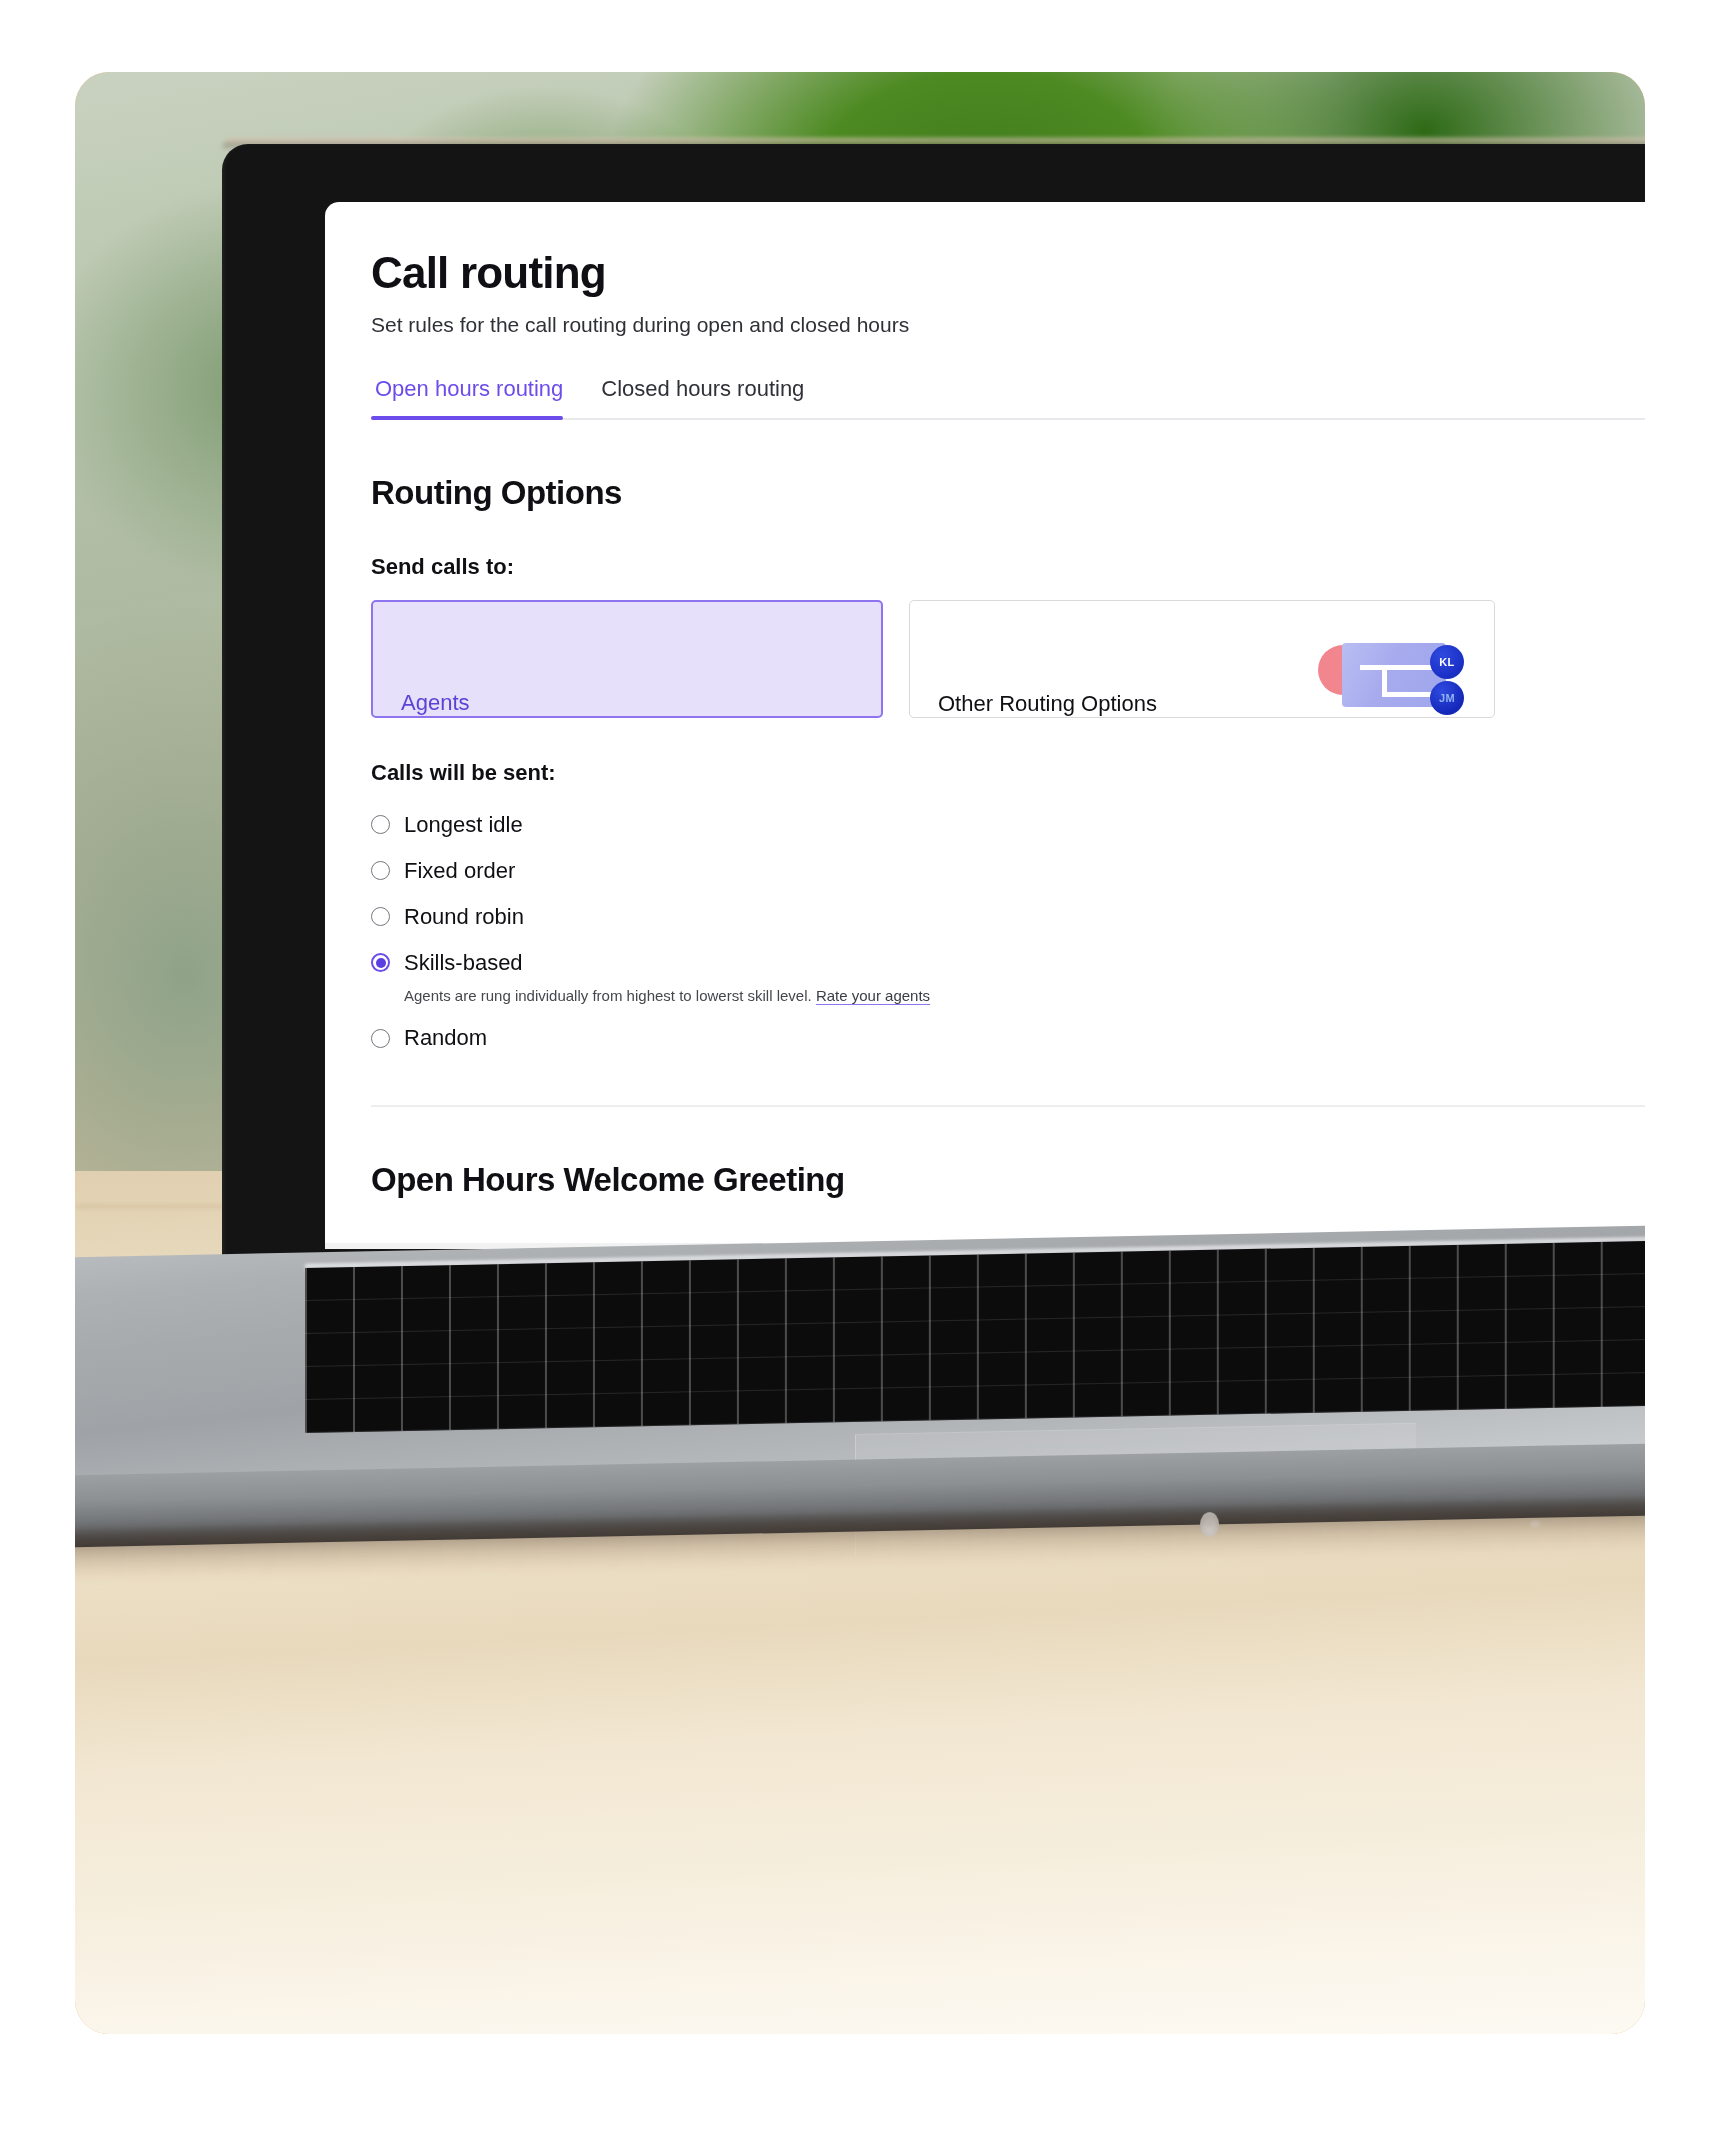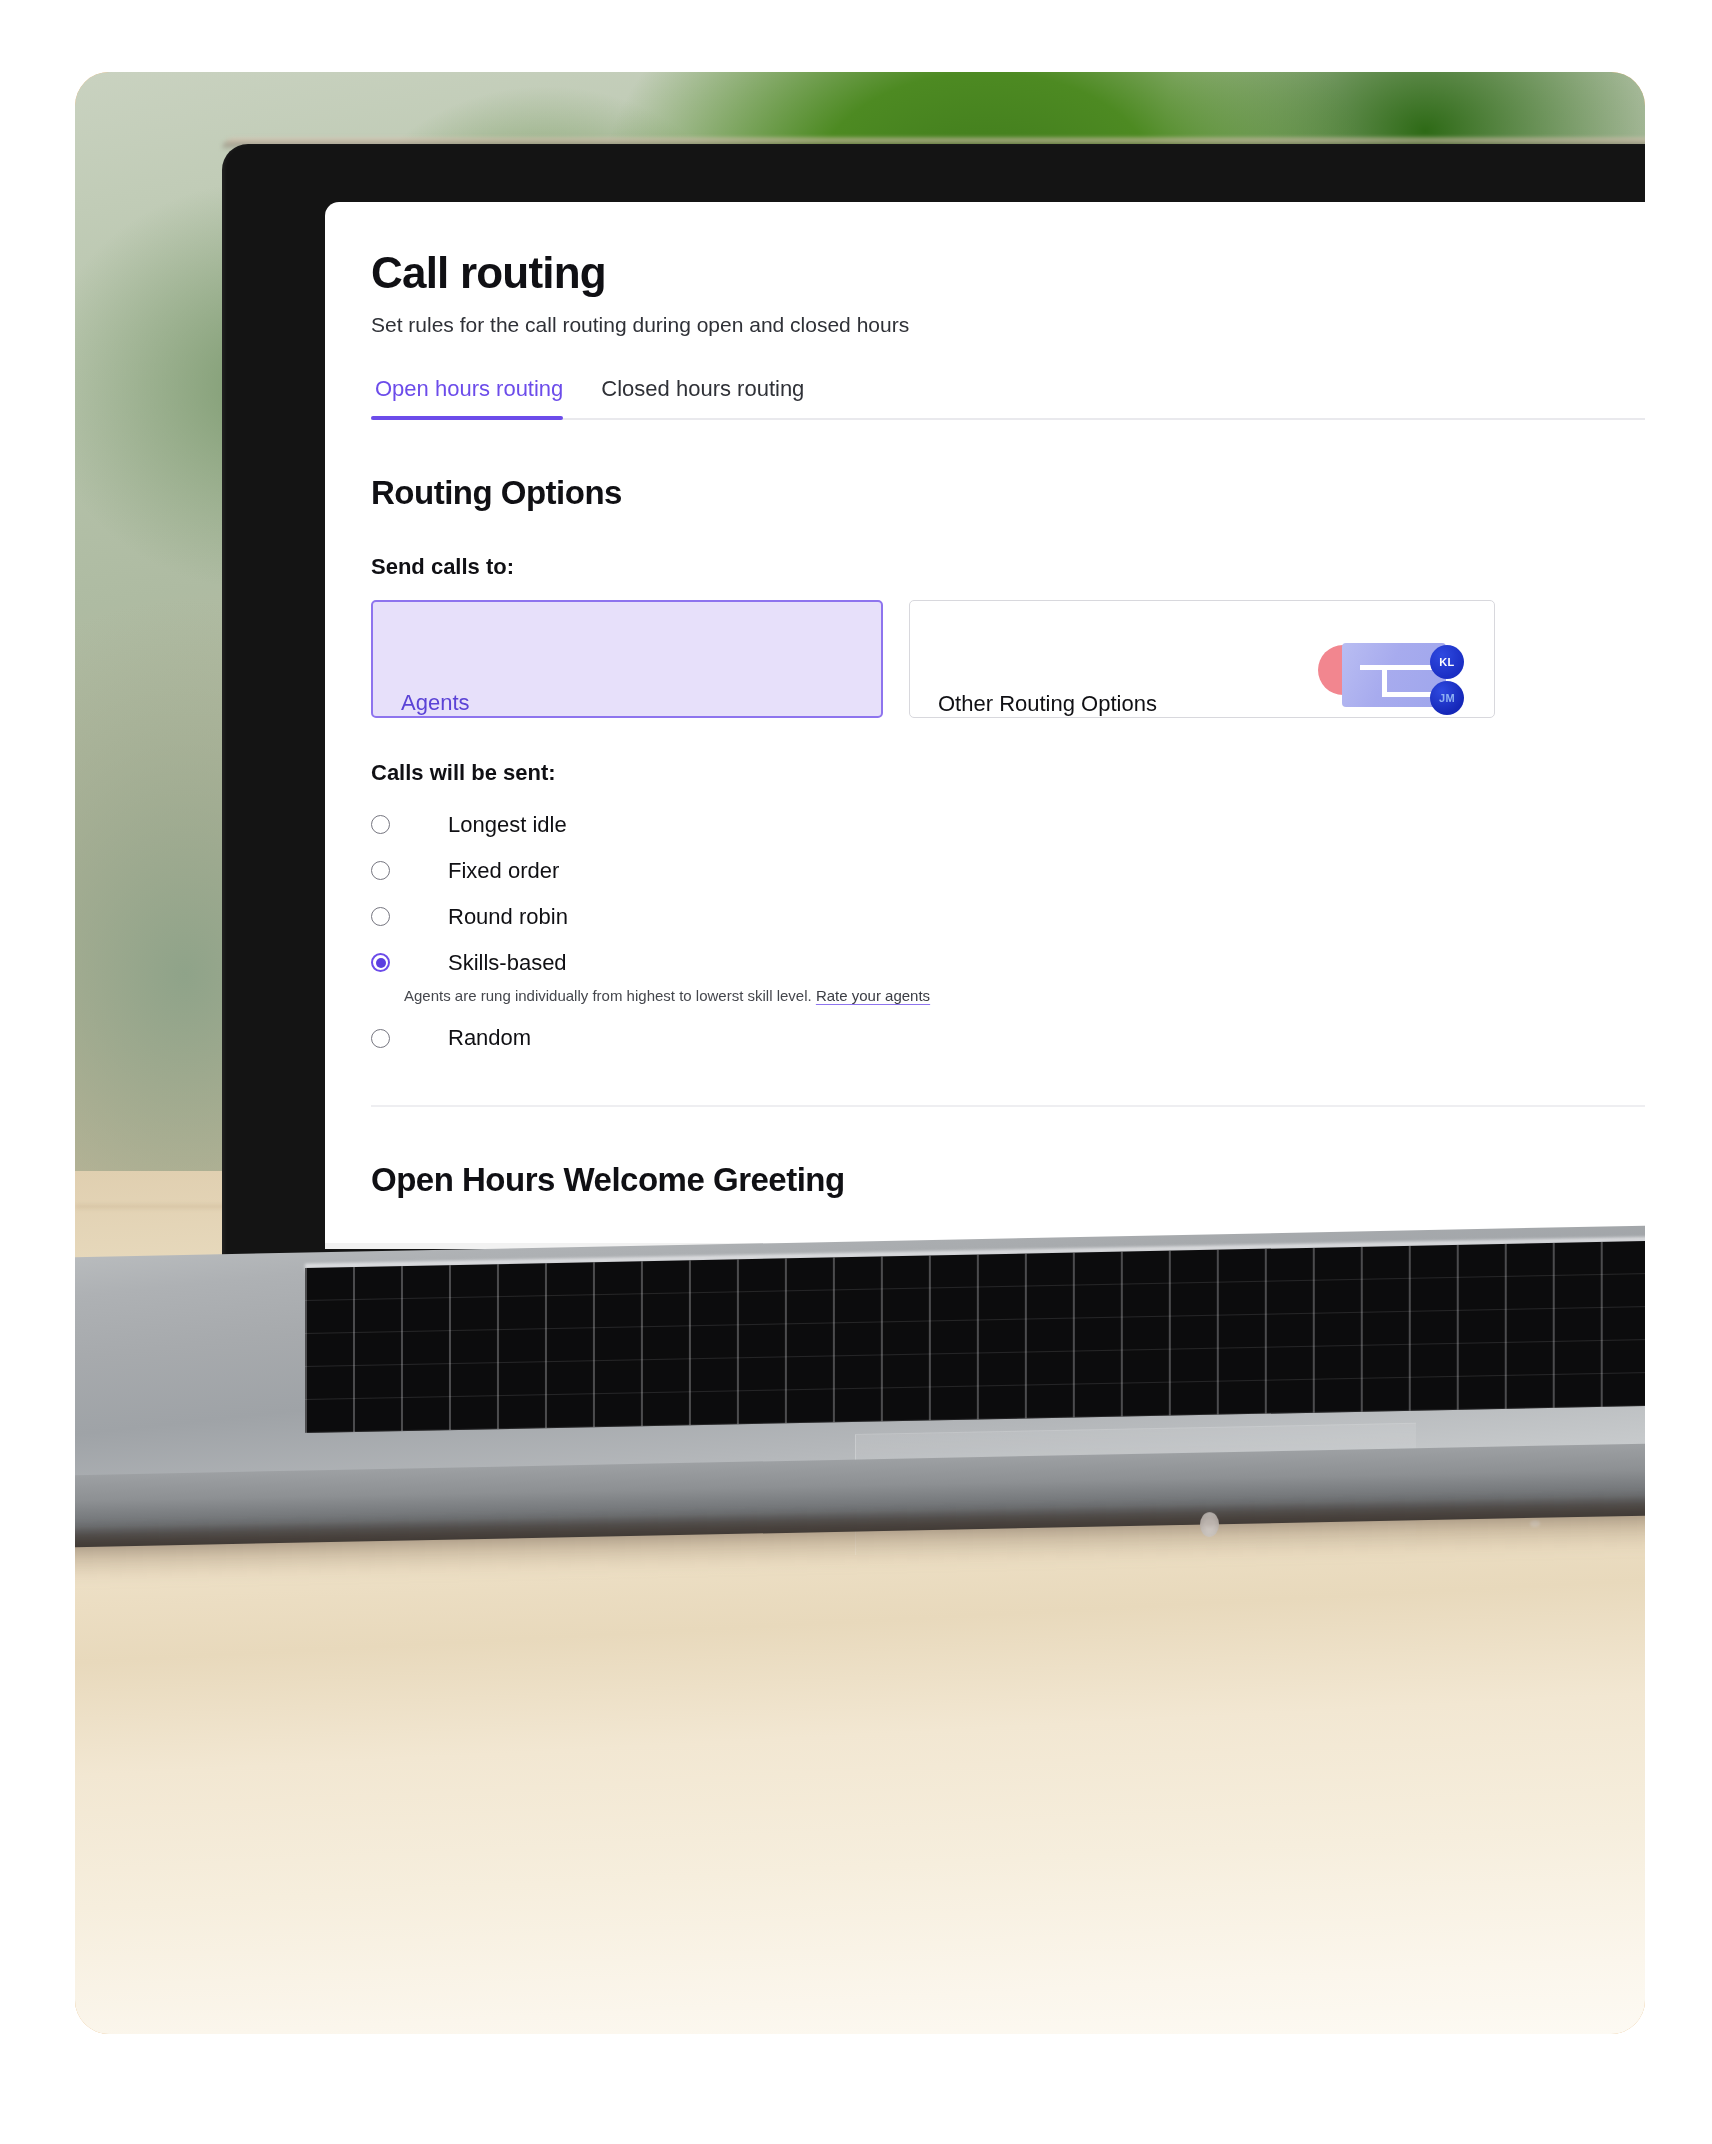--- a/index.html
+++ b/index.html
@@ -419,21 +419,20 @@
     position: absolute;
     left: 50%; top: 50%;
     transform: translate(-50%, -50%);
     width: 10px; height: 10px;
     border-radius: 50%;
     background: #5B3FE0;
   }
   .radio-label {
     font-size: 22px;
     color: #101014;
-    margin-left: 44px;
   }
   .radio-help {
     font-size: 15px;
     color: #45474d;
     margin: 0 0 2px 33px;
     line-height: 1.3;
   }
   .help-link {
     color: #3b3d44;
     text-decoration: underline;

